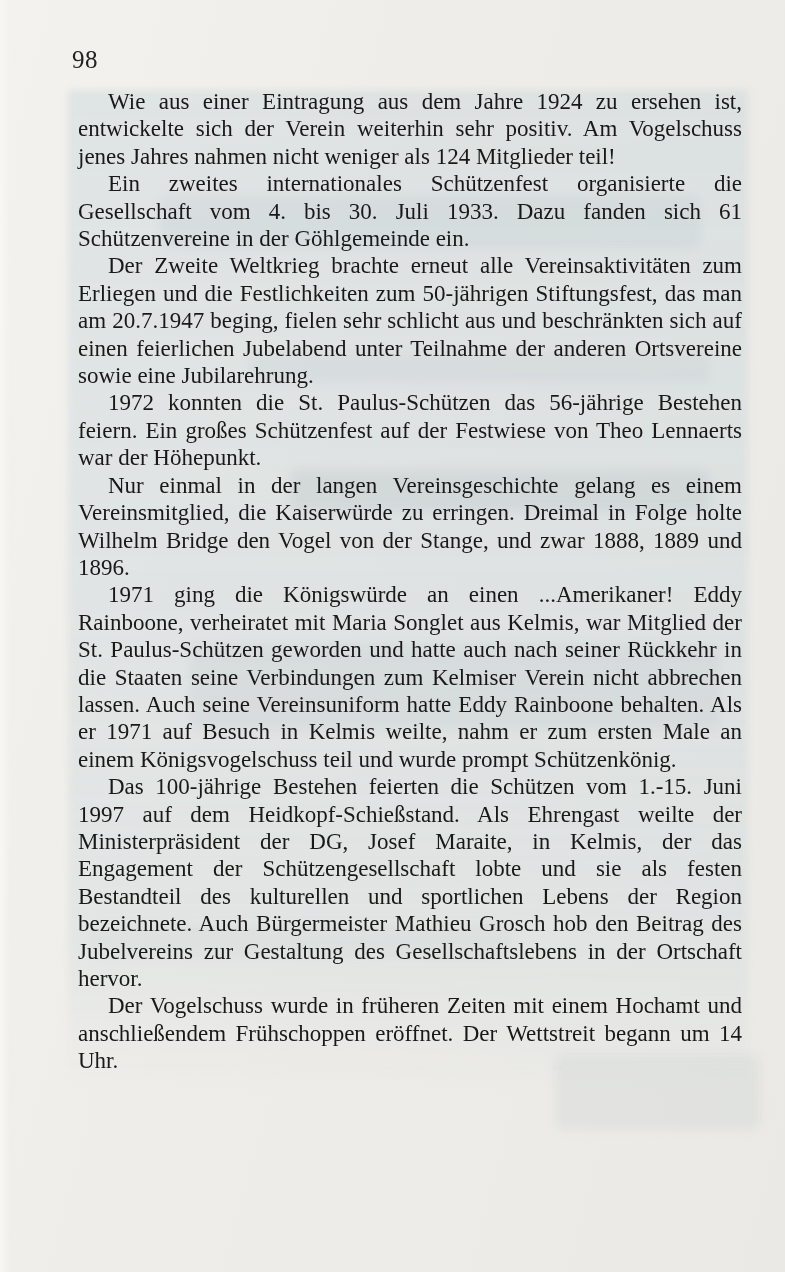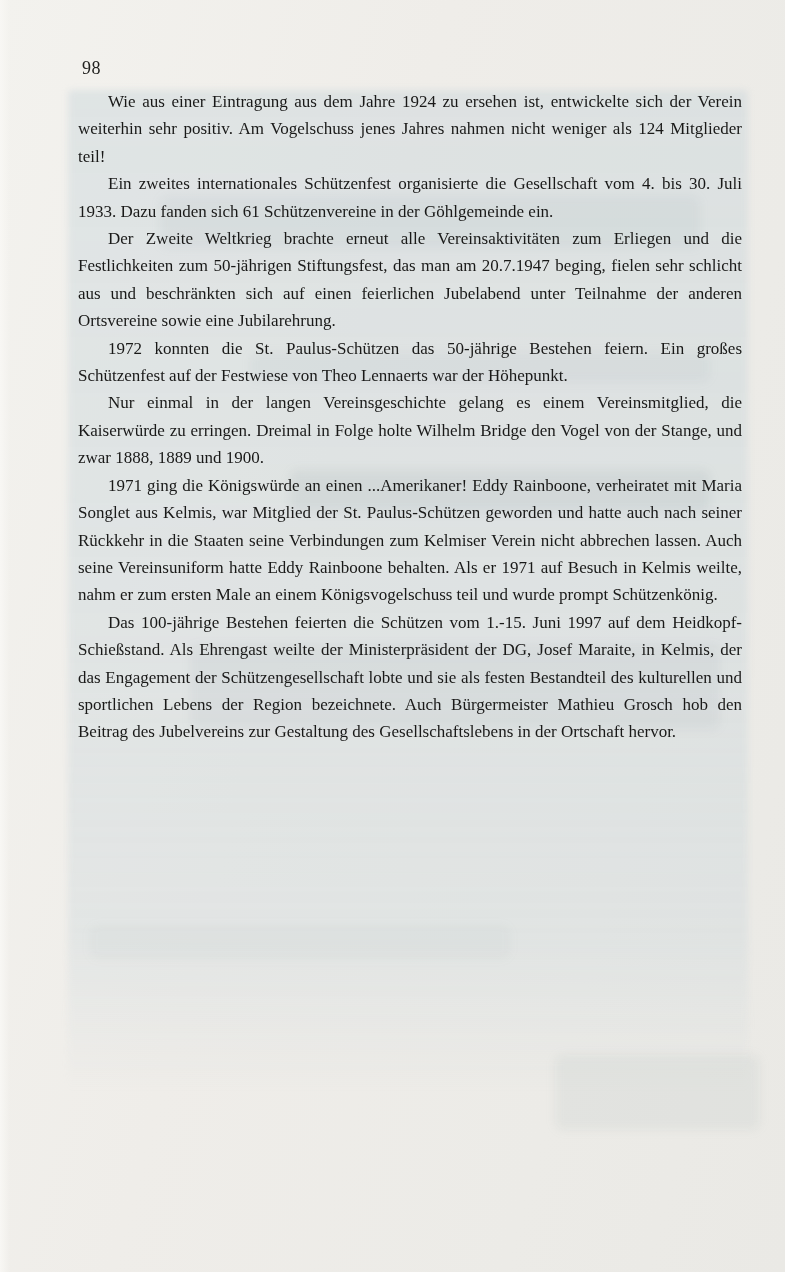--- a/index.html
+++ b/index.html
@@ -57,33 +57,32 @@
              background: rgba(100,120,135,0.09); }
   .ghost-4 { left: 190px; top: 645px; width: 530px; height: 85px;
              background: rgba(110,125,140,0.06); }
   .ghost-5 { left: 555px; top: 1055px; width: 205px; height: 75px;
              background: rgba(130,150,160,0.09); }
   .ghost-6 { left: 90px;  top: 925px; width: 420px; height: 34px;
              background: rgba(120,140,150,0.045); }
 
   .page-number {
     position: absolute;
-    left: 82px;
+    left: 72px;
     top: 46px;
-    font-size: 18px;
+    font-size: 25px;
     color: #222220;
     letter-spacing: 0.5px;
-    margin-top: 12px;
   }
   .text-block {
     position: absolute;
     left: 78px;
     top: 88px;
     width: 664px;
-    font-size: 17px;
+    font-size: 23px;
     line-height: 27.4px;
     color: #191918;
     text-align: justify;
     font-family: Liberation Serif, serif;
   }
   .text-block p {
     margin: 0;
     padding: 0;
     text-indent: 30px;
   }
@@ -102,19 +101,20 @@
   <div class="ghost ghost-4"></div>
   <div class="ghost ghost-5"></div>
   <div class="ghost ghost-6"></div>
 
   <div class="page-number">98</div>
 
   <div class="text-block">
     <p>Wie aus einer Eintragung aus dem Jahre 1924 zu ersehen ist, entwickelte sich der Verein weiterhin sehr positiv. Am Vogelschuss jenes Jahres nahmen nicht weniger als 124 Mitglieder teil!</p>
     <p>Ein zweites internationales Schützenfest organisierte die Gesellschaft vom 4. bis 30. Juli 1933. Dazu fanden sich 61 Schützenvereine in der Göhlgemeinde ein.</p>
     <p>Der Zweite Weltkrieg brachte erneut alle Vereinsaktivitäten zum Erliegen und die Festlichkeiten zum 50-jährigen Stiftungsfest, das man am 20.7.1947 beging, fielen sehr schlicht aus und beschränkten sich auf einen feierlichen Jubelabend unter Teilnahme der anderen Ortsvereine sowie eine Jubilarehrung.</p>
-    <p>1972 konnten die St. Paulus-Schützen das 50-jährige Bestehen feiern. Ein großes Schützenfest auf der Festwiese von Theo Lennaerts war der Höhepunkt.</p>
-    <p>Nur einmal in der langen Vereinsgeschichte gelang es einem Vereinsmitglied, die Kaiserwürde zu erringen. Dreimal in Folge holte Wilhelm Bridge den Vogel von der Stange, und zwar 1888, 1889 und 1900.</p>
+    <p>1972 konnten die St. Paulus-Schützen das 56-jährige Bestehen feiern. Ein großes Schützenfest auf der Festwiese von Theo Lennaerts war der Höhepunkt.</p>
+    <p>Nur einmal in der langen Vereinsgeschichte gelang es einem Vereinsmitglied, die Kaiserwürde zu erringen. Dreimal in Folge holte Wilhelm Bridge den Vogel von der Stange, und zwar 1888, 1889 und 1896.</p>
     <p>1971 ging die Königswürde an einen ...Amerikaner! Eddy Rainboone, verheiratet mit Maria Songlet aus Kelmis, war Mitglied der St. Paulus-Schützen geworden und hatte auch nach seiner Rückkehr in die Staaten seine Verbindungen zum Kelmiser Verein nicht abbrechen lassen. Auch seine Vereinsuniform hatte Eddy Rainboone behalten. Als er 1971 auf Besuch in Kelmis weilte, nahm er zum ersten Male an einem Königsvogelschuss teil und wurde prompt Schützenkönig.</p>
     <p>Das 100-jährige Bestehen feierten die Schützen vom 1.-15. Juni 1997 auf dem Heidkopf-Schießstand. Als Ehrengast weilte der Ministerpräsident der DG, Josef Maraite, in Kelmis, der das Engagement der Schützengesellschaft lobte und sie als festen Bestandteil des kulturellen und sportlichen Lebens der Region bezeichnete. Auch Bürgermeister Mathieu Grosch hob den Beitrag des Jubelvereins zur Gestaltung des Gesellschaftslebens in der Ortschaft hervor.</p>
+    <p>Der Vogelschuss wurde in früheren Zeiten mit einem Hochamt und anschließendem Frühschoppen eröffnet. Der Wettstreit begann um 14 Uhr.</p>
   </div>
 
 </div>
 
 </body></html>

